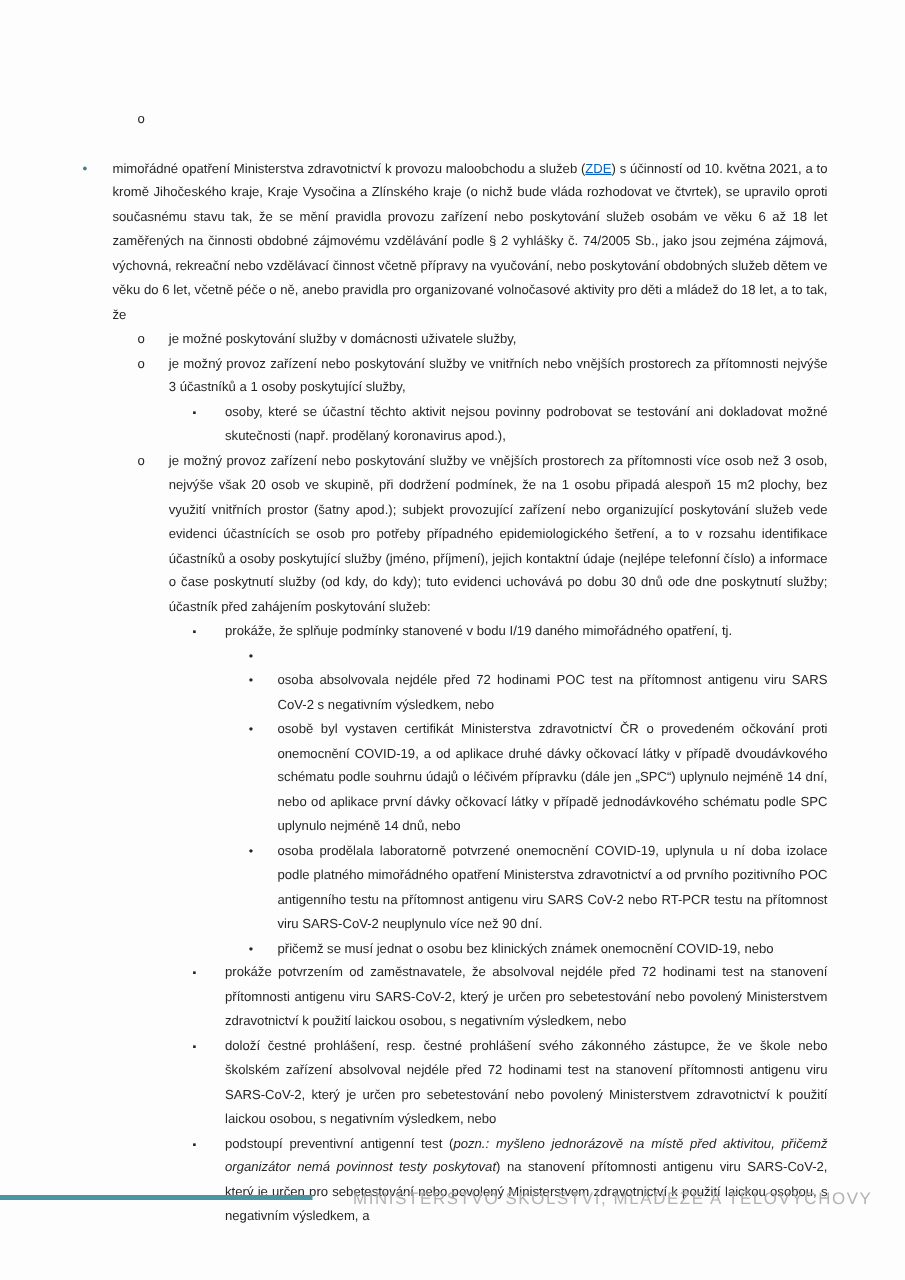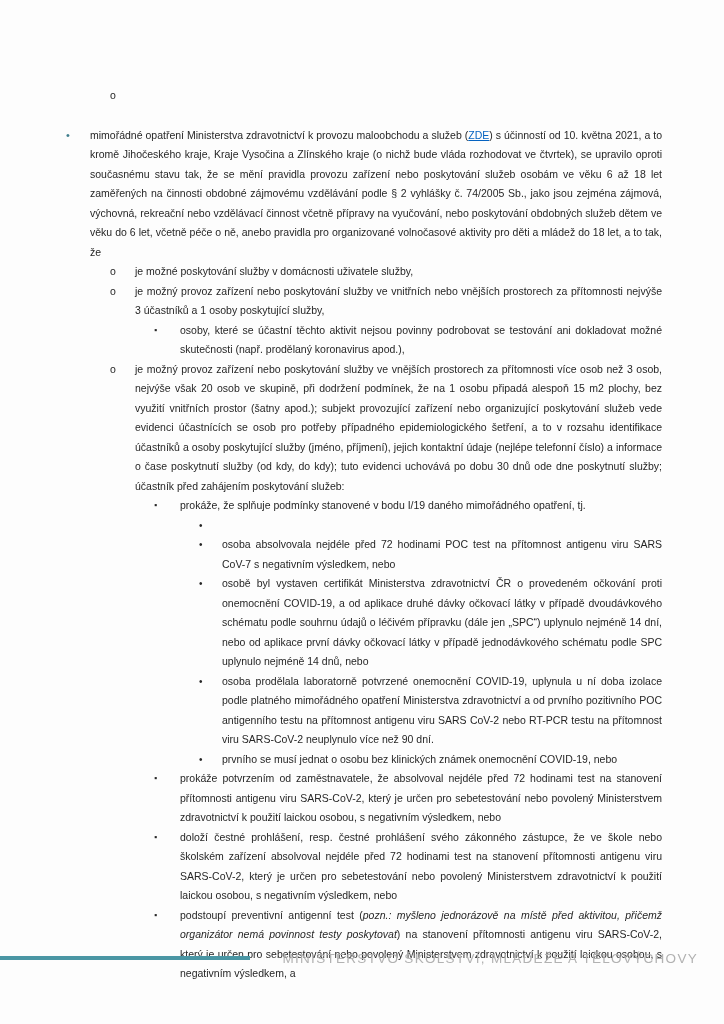--- a/index.html
+++ b/index.html
@@ -95,33 +95,33 @@
     </div>
     <div class="li level-3">
       <span class="bullet">▪</span>
       <div class="txt"><span class="b">prokáže</span><span>, že splňuje podmínky stanovené v bodu I/19 daného mimořádného opatření, tj.</span></div>
     </div>
     <div class="li level-4">
       <span class="bullet">•</span>
     </div>
     <div class="li level-4">
       <span class="bullet">•</span>
-      <div class="txt"><span>osoba absolvovala nejdéle před 72 hodinami POC test na přítomnost antigenu viru SARS CoV-7 s negativním výsledkem, nebo</span></div>
+      <div class="txt"><span>osoba absolvovala nejdéle před 72 hodinami POC test na přítomnost antigenu viru SARS CoV-2 s negativním výsledkem, nebo</span></div>
     </div>
     <div class="li level-4">
       <span class="bullet">•</span>
       <div class="txt"><span>osobě byl vystaven certifikát Ministerstva zdravotnictví ČR o provedeném očkování proti onemocnění COVID-19, a od aplikace druhé dávky očkovací látky v případě dvoudávkového schématu podle souhrnu údajů o léčivém přípravku (dále jen „SPC“) uplynulo nejméně 14 dní, nebo od aplikace první dávky očkovací látky v případě jednodávkového schématu podle SPC uplynulo nejméně 14 dnů, nebo</span></div>
     </div>
     <div class="li level-4">
       <span class="bullet">•</span>
       <div class="txt"><span>osoba prodělala laboratorně potvrzené onemocnění COVID-19, uplynula u ní doba izolace podle platného mimořádného opatření Ministerstva zdravotnictví a od prvního pozitivního POC antigenního testu na přítomnost antigenu viru SARS CoV-2 nebo RT-PCR testu na přítomnost viru SARS-CoV-2 neuplynulo více než 90 dní.</span></div>
     </div>
     <div class="li level-4">
       <span class="bullet">•</span>
-      <div class="txt"><span>prvního se musí jednat o osobu bez klinických známek onemocnění COVID-19, </span><span class="b">nebo</span></div>
+      <div class="txt"><span>přičemž se musí jednat o osobu bez klinických známek onemocnění COVID-19, </span><span class="b">nebo</span></div>
     </div>
     <div class="li level-3">
       <span class="bullet">▪</span>
       <div class="txt"><span class="b">prokáže</span><span> potvrzením od zaměstnavatele, že absolvoval nejdéle před 72 hodinami test na stanovení přítomnosti antigenu viru SARS-CoV-2, který je určen pro sebetestování nebo povolený Ministerstvem zdravotnictví k použití laickou osobou, s negativním výsledkem, </span><span class="b">nebo</span></div>
     </div>
     <div class="li level-3">
       <span class="bullet">▪</span>
       <div class="txt"><span class="b">doloží</span><span> čestné prohlášení, resp. čestné prohlášení svého zákonného zástupce, že ve škole nebo školském zařízení absolvoval nejdéle před 72 hodinami test na stanovení přítomnosti antigenu viru SARS-CoV-2, který je určen pro sebetestování nebo povolený Ministerstvem zdravotnictví k použití laickou osobou, s negativním výsledkem, </span><span class="b">nebo</span></div>
     </div>
     <div class="li level-3">

